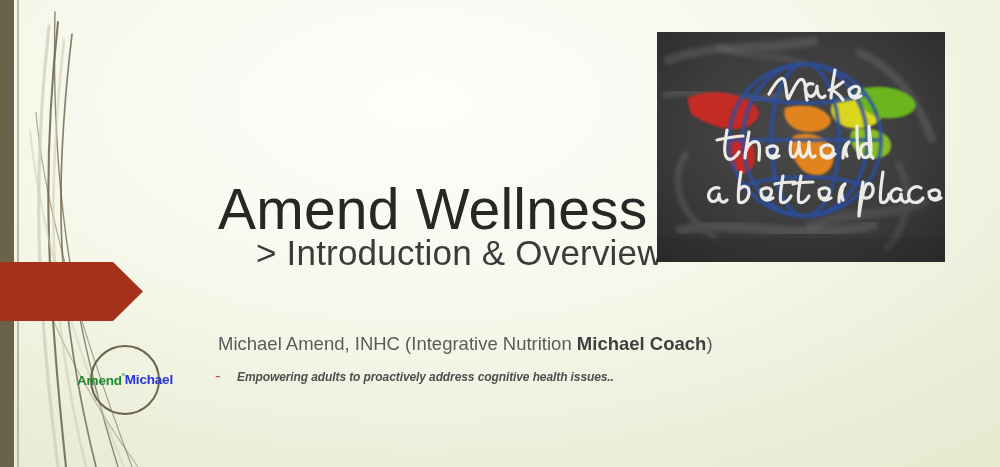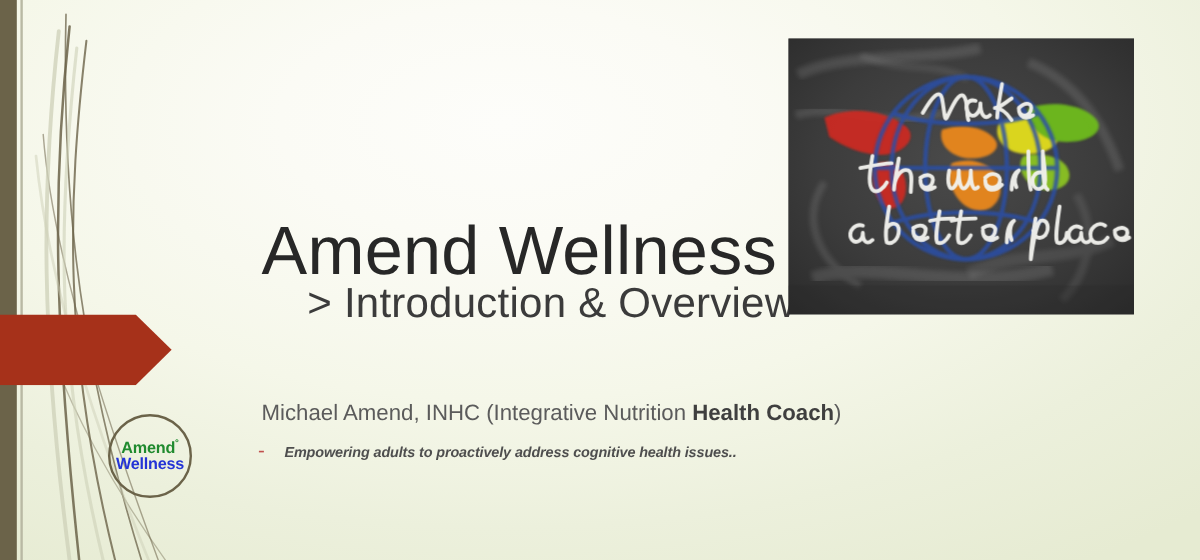--- a/index.html
+++ b/index.html
@@ -51,21 +51,21 @@
   }
 
   
   .logo {
     position: absolute;
     left: 90px; top: 345px;
     width: 70px; height: 70px;
     border: 2.5px solid #6b6349;
     border-radius: 50%;
     display: flex;
-    flex-direction: column;
+    flex-direction: row;
     align-items: center;
     justify-content: center;
     box-sizing: border-box;
     background: transparent;
   }
   .logo-l1 {
     font-size: 13.5px;
     font-weight: bold;
     color: #1f8a2e;
     line-height: 1.05;
@@ -169,27 +169,27 @@
       <path d="M 30 130 C 38 210, 64 320, 124 467" stroke-width="2.2" opacity="0.5"></path>
     </g>
   </svg>
 
   <svg class="arrow" viewBox="0 0 144 59">
     <path d="M 0 0 L 113 0 L 143 29.5 L 113 59 L 0 59 Z" fill="#a6311a"></path>
   </svg>
 
   <div class="logo">
     <div class="logo-l1"><span>Amend</span><span class="logo-deg">°</span></div>
-    <div class="logo-l2">Wellness</div>
+    <div class="logo-l2">Michael</div>
   </div>
 
   <div class="title">Amend Wellness</div>
   <div class="subtitle">&gt; Introduction &amp; Overview</div>
 
-  <div class="byline"><span>Michael Amend, INHC (Integrative Nutrition </span><b>Health Coach</b><span>)</span></div>
+  <div class="byline"><span>Michael Amend, INHC (Integrative Nutrition </span><b>Michael Coach</b><span>)</span></div>
 
   <div class="bullet-row">
     <span class="bullet-dash">-</span>
     <span class="bullet-text">Empowering adults to proactively address cognitive health issues..</span>
   </div>
 
   <div class="photo">
     <svg width="288" height="230" viewBox="0 0 288 230">
       <defs>
         <radialGradient id="boardg" cx="50%" cy="45%" r="75%">

